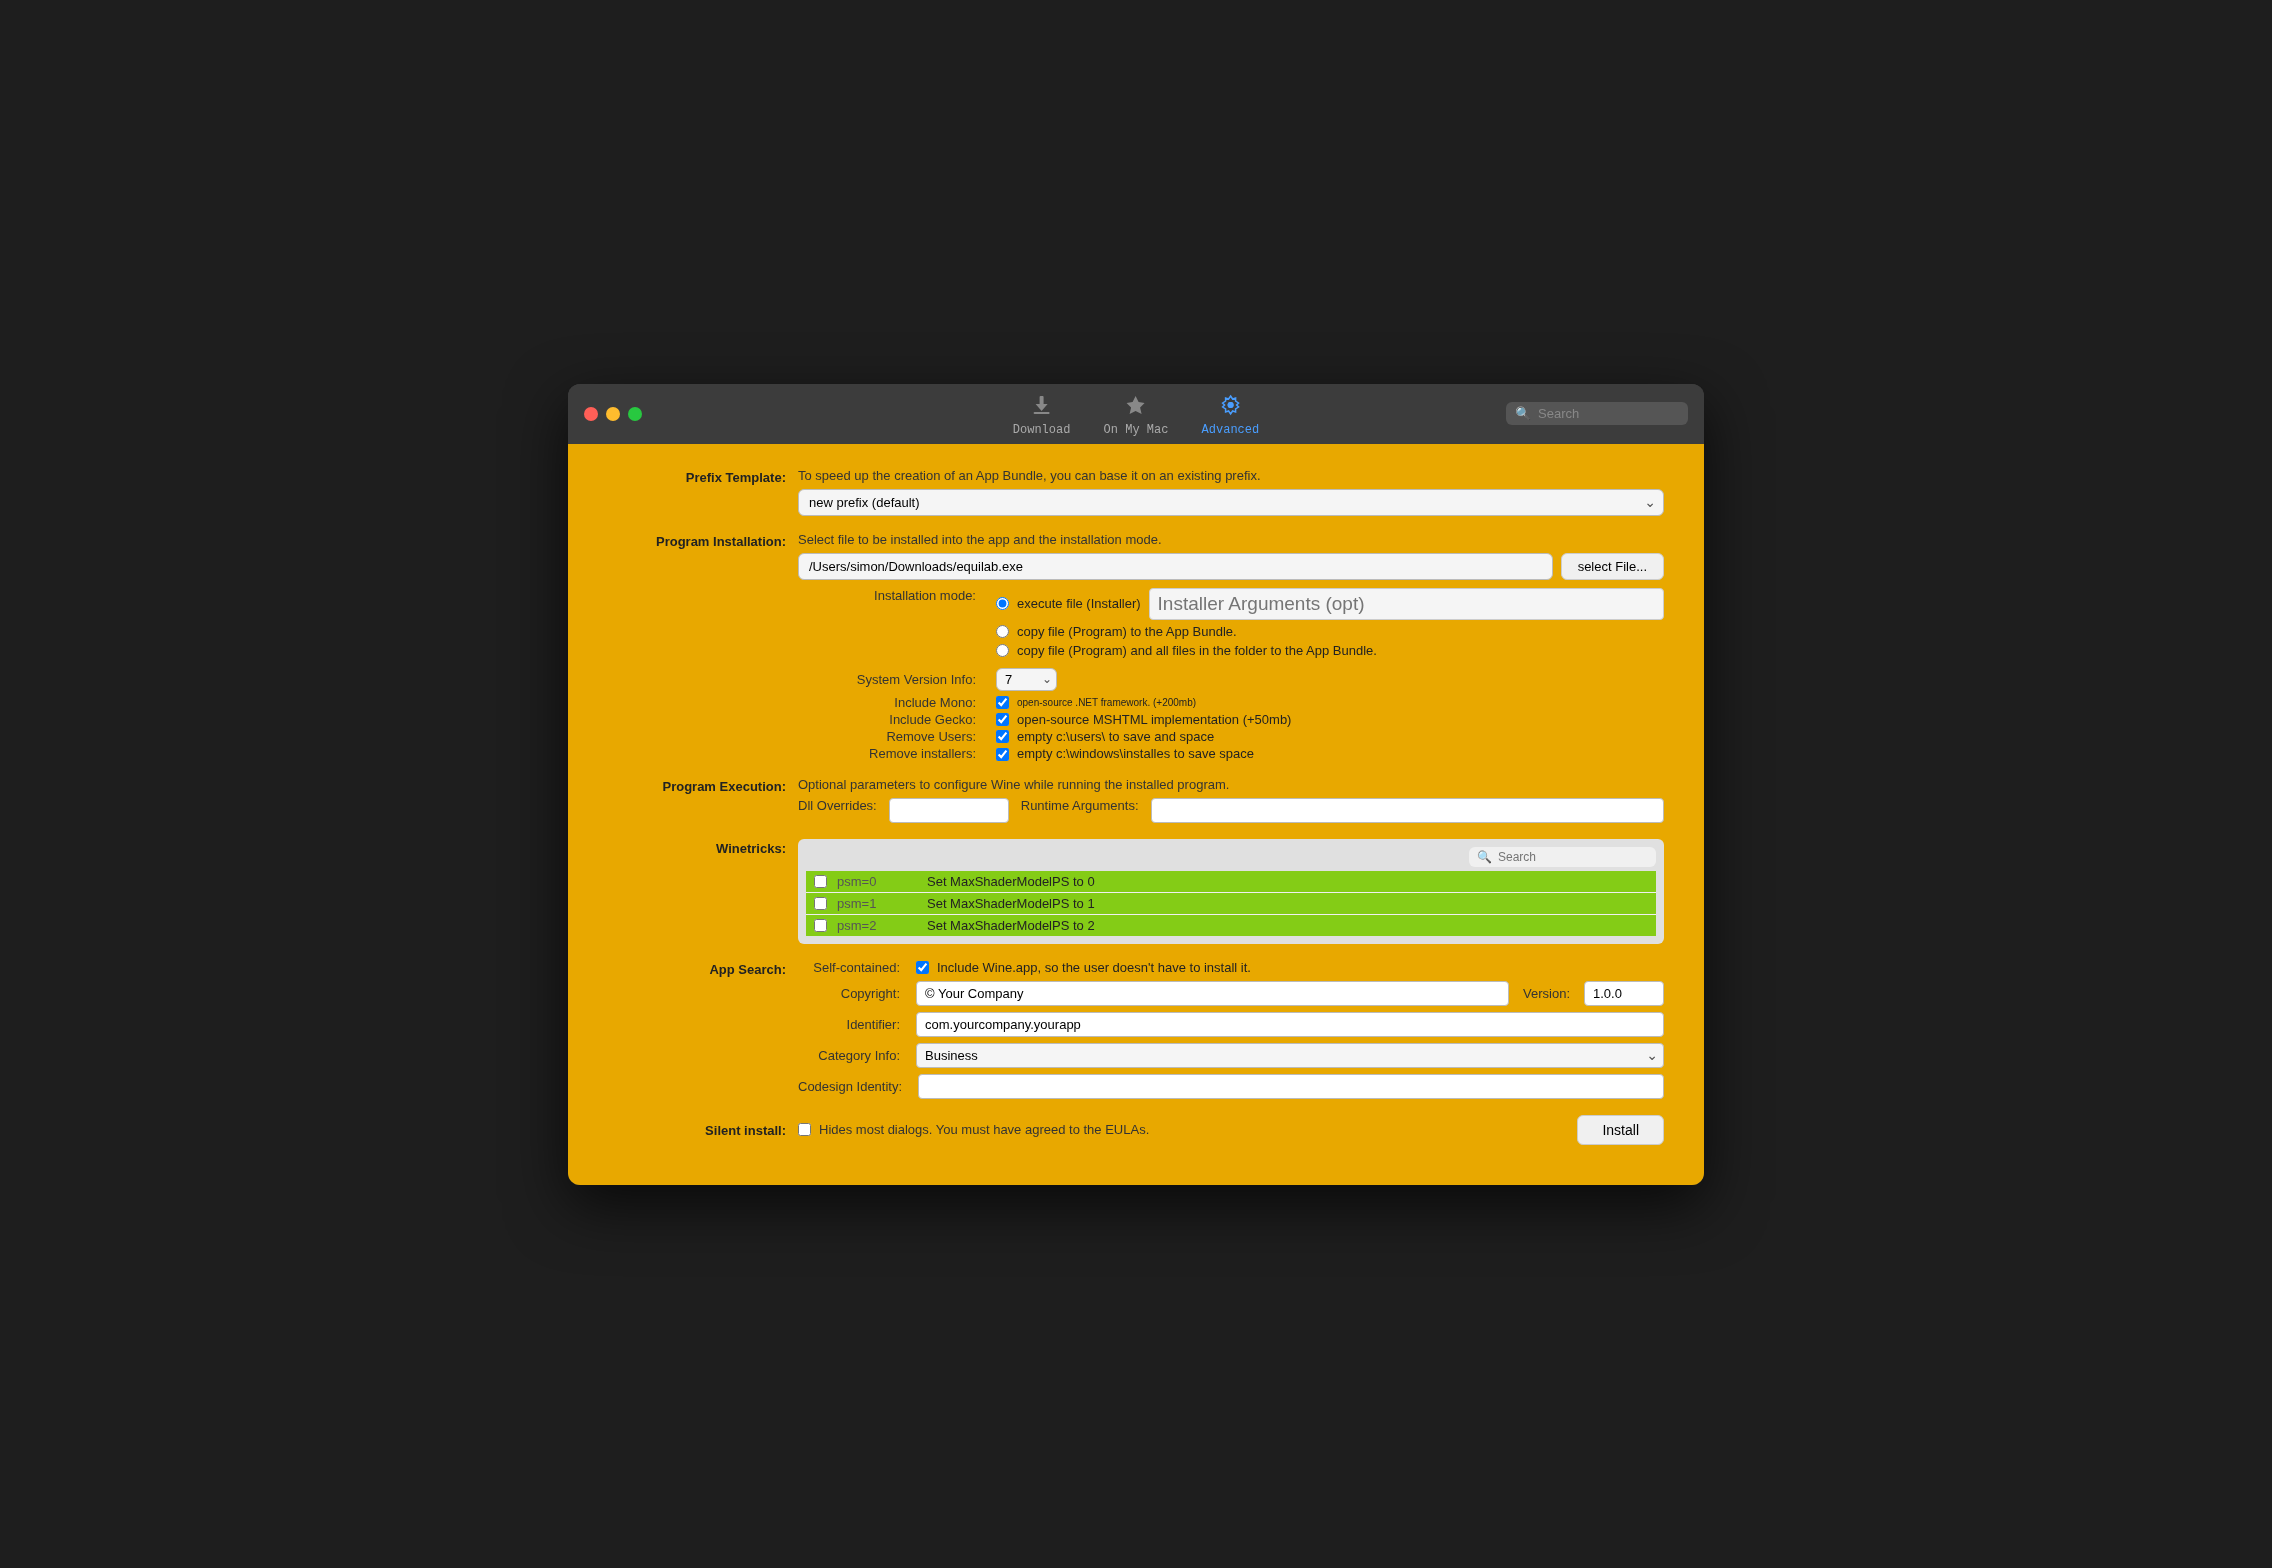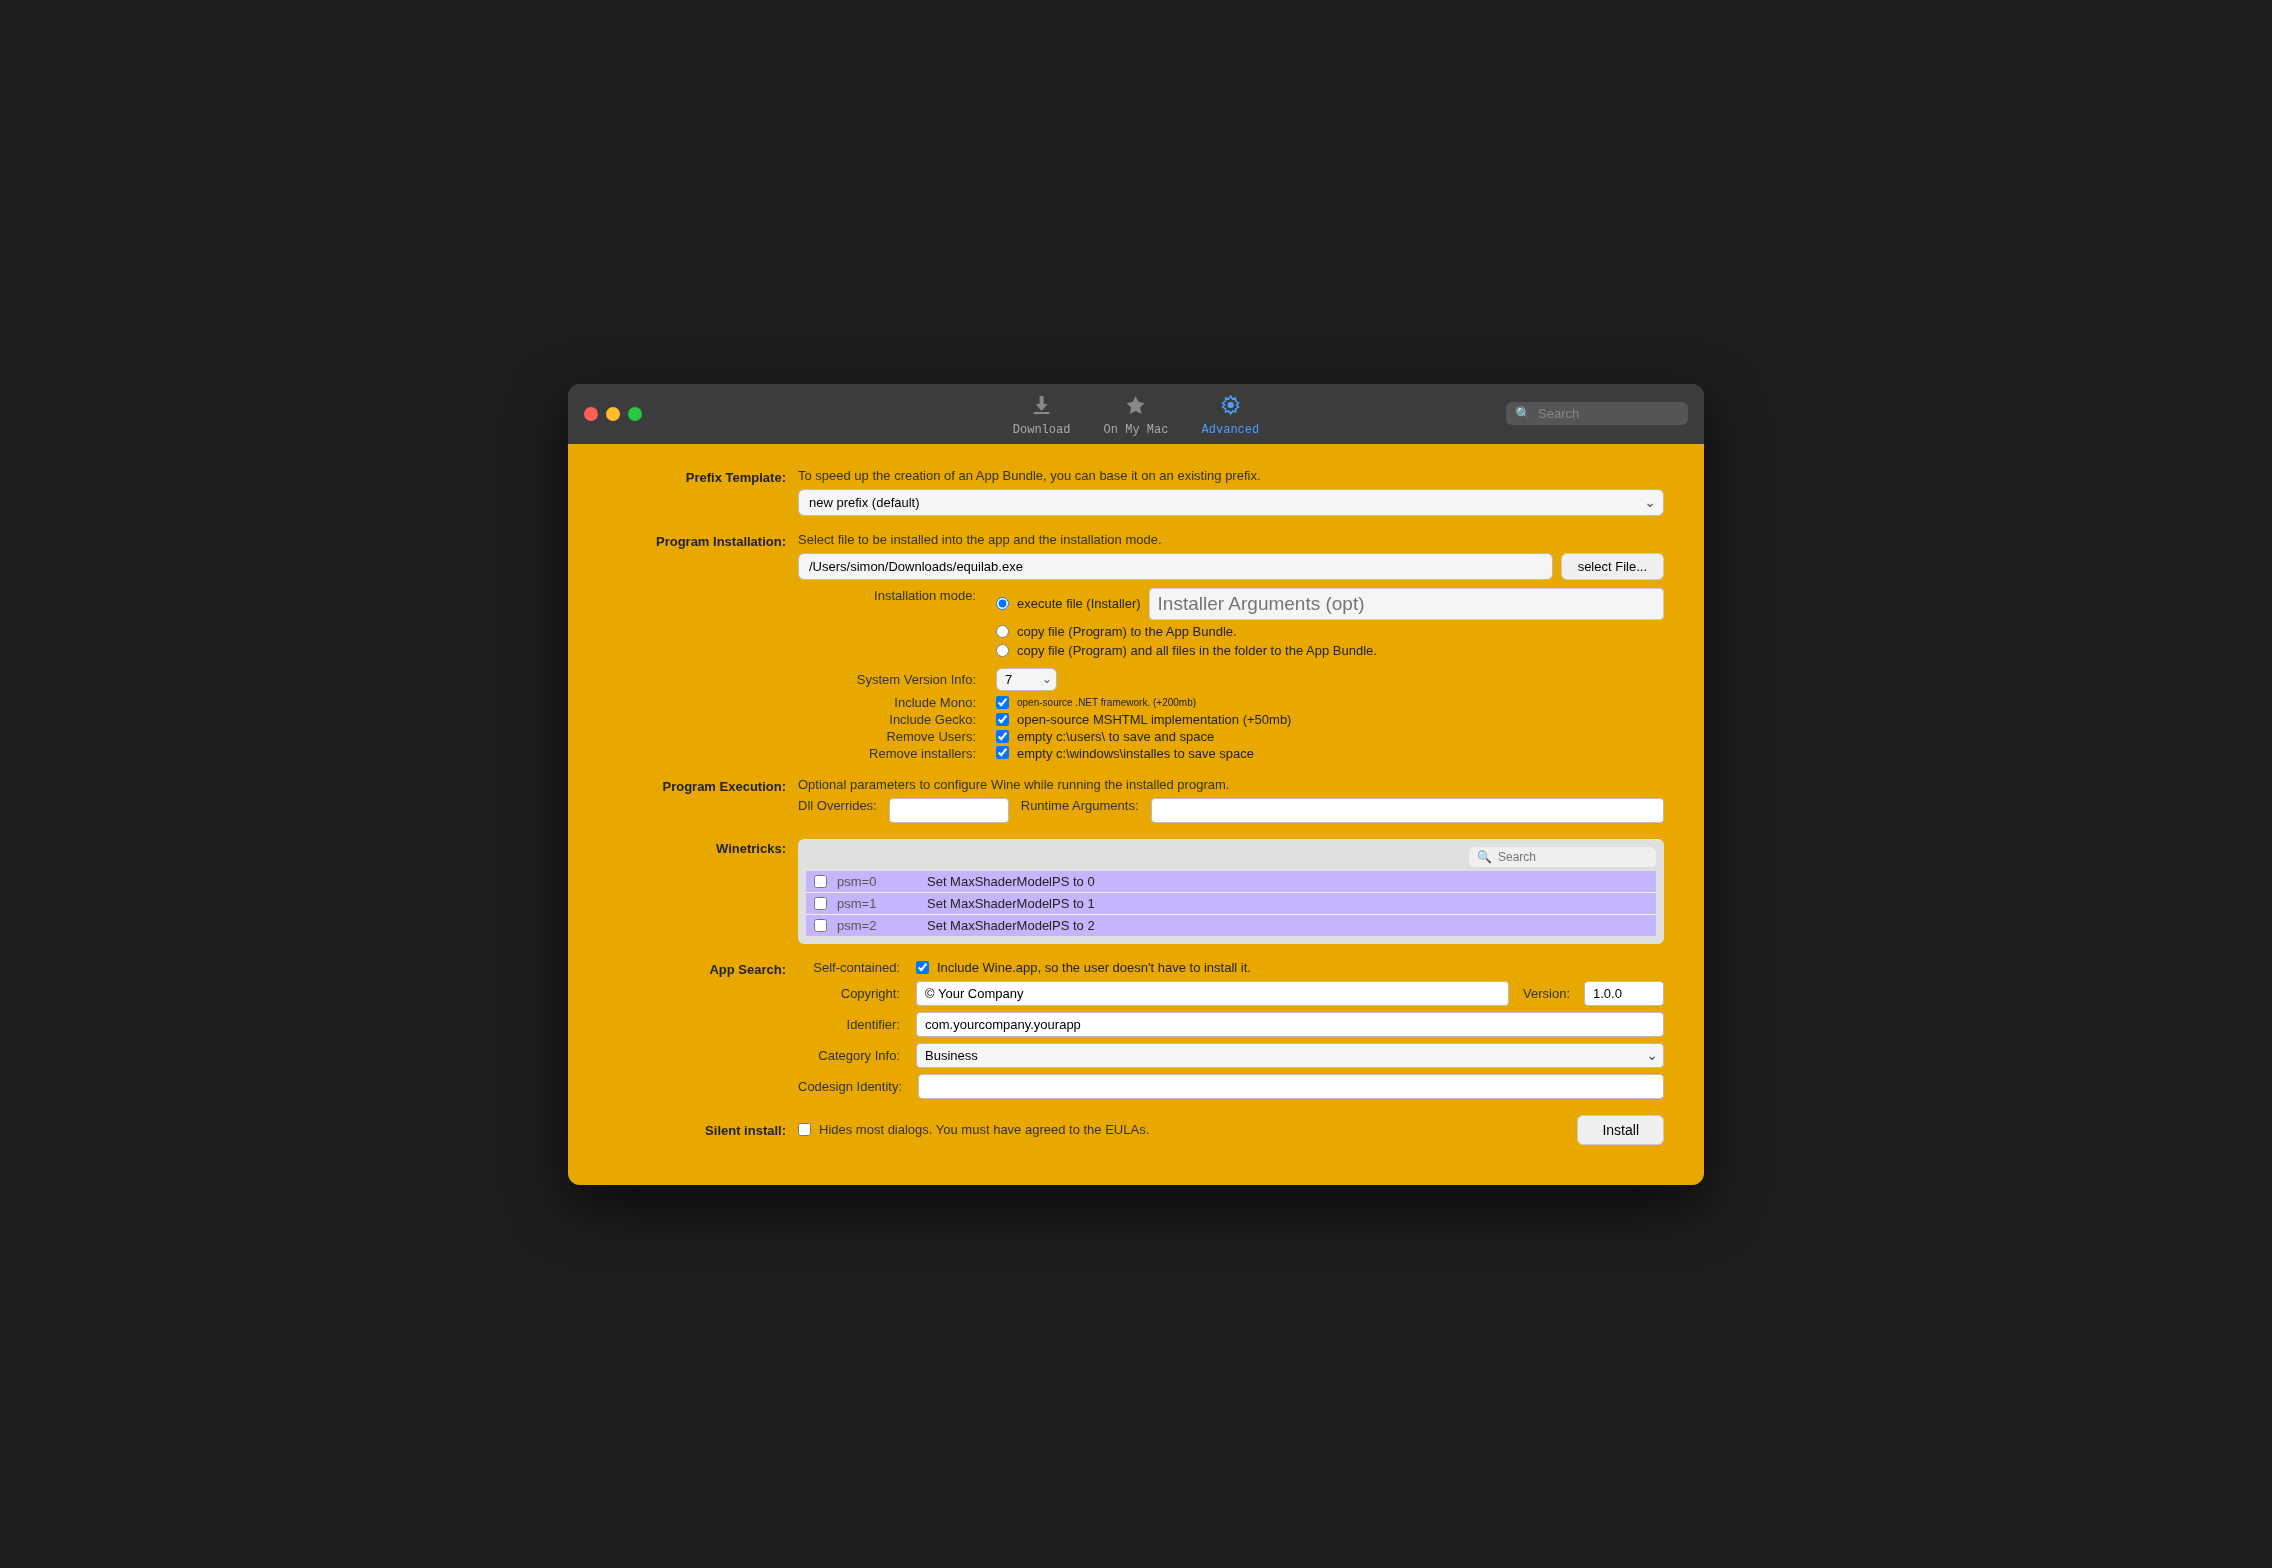--- a/index.html
+++ b/index.html
@@ -188,21 +188,21 @@
       background: #e0e0e0;
       border-radius: 6px;
       padding: 8px;
       width: 100%;
     }
     .winetricks-header {
       overflow: hidden;
       margin-bottom: 4px;
     }
     .winetricks-list {
-      background: #c4b5fd;
+      background: #84cc16;
       border-radius: 0;
       max-height: 90px;
       overflow-y: auto;
     }
     .winetricks-item {
       display: flex;
       align-items: center;
       gap: 10px;
       padding: 3px 8px;
       font-size: 13px;
@@ -342,21 +342,21 @@
           <div style="display:flex; align-items:center; gap:8px; margin-bottom:2px;">
             <div style="min-width:190px; text-align:right; padding-right:12px; font-size:13px; color:#333; flex-shrink:0;">Include Gecko:</div>
             <input type="checkbox" checked="" style="">
             <span style="font-size:13px; color:#222;">open-source MSHTML implementation (+50mb)</span>
           </div>
           <div style="display:flex; align-items:center; gap:8px; margin-bottom:2px;">
             <div style="min-width:190px; text-align:right; padding-right:12px; font-size:13px; color:#333; flex-shrink:0;">Remove Users:</div>
             <input type="checkbox" checked="" style="">
             <span style="font-size:13px; color:#222;">empty c:\users\ to save and space</span>
           </div>
-          <div style="display:flex; align-items:flex-start; gap:8px;">
+          <div style="display:flex; align-items:flex-end; gap:8px;">
             <div style="min-width:190px; text-align:right; padding-right:12px; font-size:13px; color:#333; flex-shrink:0;">Remove installers:</div>
             <input type="checkbox" checked="" style="">
             <span style="font-size:13px; color:#222;">empty c:\windows\installes to save space</span>
           </div>
         </div>
       </div>
     </div>
 
     <div class="form-row section-gap">
       <div class="form-label">Program Execution:</div>

